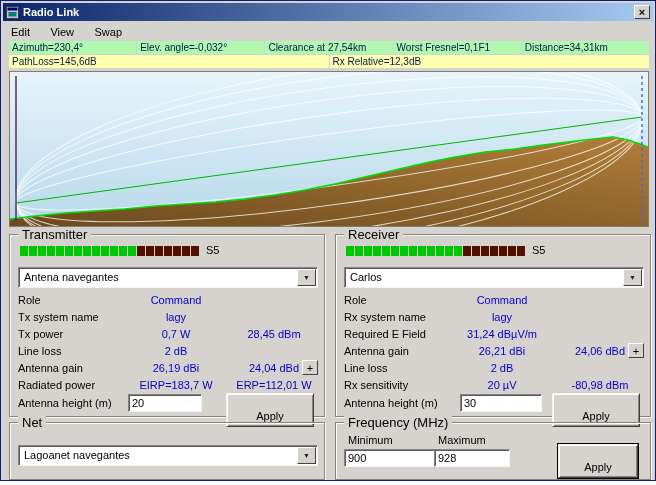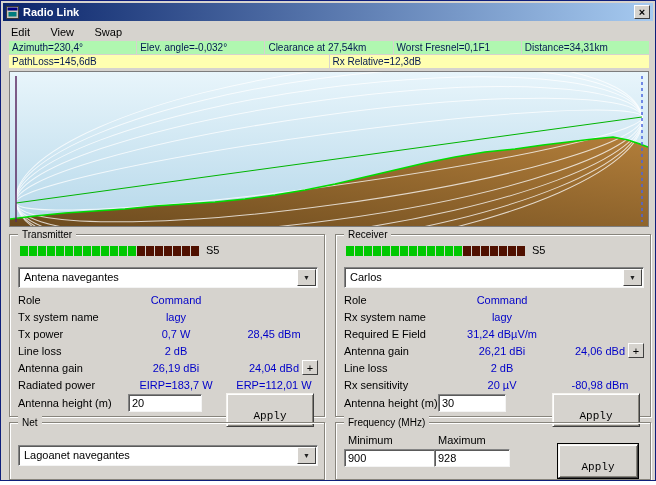--- a/index.html
+++ b/index.html
@@ -7,35 +7,35 @@
   .titlebar{position:absolute;left:2px;top:2px;right:2px;height:18px;background:linear-gradient(90deg,var(--title-l,#0a246a),var(--title-r,#a6caf0));display:flex;align-items:center;padding-left:3px;}
   .title-text{color:#fff;font-size:11px;font-weight:bold;margin-left:4px;}
   .close-btn{position:absolute;right:3px;top:2px;width:16px;height:14px;background:var(--win-bg,#d6d3ce);border:1px solid;border-color:#fff #404040 #404040 #fff;font-size:11px;line-height:11px;text-align:center;font-weight:bold;padding:0;cursor:default;}
   .menubar{position:absolute;left:2px;top:21px;height:17px;}
   .menu-item{display:inline-block;font-size:11px;padding:2px 8px 0 8px;color:#000;}
   .srow{position:absolute;left:8px;width:640px;height:13px;display:flex;gap:1px;}
   .scell{flex:1 1 0;font-size:10px;line-height:13px;padding-left:3px;white-space:nowrap;overflow:hidden;color:#041a52;}
   .chart{position:absolute;left:8px;top:70px;width:638px;height:154px;border:1px solid #7d7d7d;background:#cfe6f2;}
   .chart svg{display:block;}
   .groupbox{position:absolute;border:1px solid #87847c;box-shadow:inset 1px 1px 0 #fff,1px 1px 0 #fff;}
-  .legend{position:absolute;top:-7px;left:8px;background:var(--win-bg,#d6d3ce);font-size:10px;line-height:13px;padding:0 4px;color:#000;}
+  .legend{position:absolute;top:-7px;left:8px;background:var(--win-bg,#d6d3ce);font-size:13px;line-height:13px;padding:0 4px;color:#000;}
   .meter{position:absolute;left:10px;top:11px;height:10px;display:flex;gap:1px;}
   .seg{width:8px;height:10px;display:inline-block;}
   .meter-label{position:absolute;left:196px;top:9px;font-size:11px;color:#000;}
   .combo{position:absolute;height:19px;background:#fff;border:1px solid;border-color:#848484 #f4f4f4 #f4f4f4 #848484;box-shadow:inset 1px 1px 0 #5a5a5a;}
   .combo-text{position:absolute;left:5px;top:3px;font-size:11px;color:#000;white-space:nowrap;}
   .combo-btn{position:absolute;right:1px;top:1px;bottom:1px;width:17px;background:var(--win-bg,#d6d3ce);border:1px solid;border-color:#fff #404040 #404040 #fff;font-size:7px;text-align:center;line-height:15px;color:#222;}
   .fields{position:absolute;left:0;right:0;}
   .frow{position:relative;height:17px;display:grid;grid-template-columns:110px 96px auto;padding-left:8px;align-items:center;font-size:11px;}
   .flabel{color:#000;white-space:nowrap;}
   .fv1,.fv2{color:var(--value,#0000c8);white-space:nowrap;text-align:center;}
   .plus-btn{position:absolute;right:6px;top:1px;width:16px;height:15px;background:var(--win-bg,#d6d3ce);border:1px solid;border-color:#fff #404040 #404040 #fff;font-size:11px;line-height:12px;text-align:center;padding:0;}
   .abs-label{position:absolute;font-size:11px;color:#000;white-space:nowrap;}
   .tbox{position:absolute;height:18px;background:#fff;border:1px solid;border-color:#848484 #f4f4f4 #f4f4f4 #848484;box-shadow:inset 1px 1px 0 #5a5a5a;font-family:"Liberation Sans",sans-serif;font-size:11px;padding:0 3px;box-sizing:border-box;}
-  .btn{position:absolute;background:var(--win-bg,#d6d3ce);border:1px solid;border-color:#f6f4f0 #404040 #404040 #f6f4f0;box-shadow:inset 1px 1px 0 #fff,inset -1px -1px 0 #87847c;font-family:Liberation Mono, monospace;font-size:11px;color:#000;padding:16px;}
+  .btn{position:absolute;background:var(--win-bg,#d6d3ce);border:1px solid;border-color:#f6f4f0 #404040 #404040 #f6f4f0;box-shadow:inset 1px 1px 0 #fff,inset -1px -1px 0 #87847c;font-family:Liberation Sans, sans-serif;font-size:11px;color:#000;padding:16px;}
   .btn.default{outline:1px solid #000;}
 </style>
 </head>
 <body>
 
 <div class="window">
 
   <div class="titlebar">
     <svg width="13" height="13" viewBox="0 0 13 13">
       <rect x="0.5" y="0.5" width="12" height="12" fill="#c8c4bc" stroke="#3a3a3a"></rect>
@@ -214,21 +214,21 @@
         <span class="fv1">2 dB</span>
         <span class="fv2"></span>
       </div>
       <div class="frow">
         <span class="flabel">Rx sensitivity</span>
         <span class="fv1">20 µV</span>
         <span class="fv2">-80,98 dBm</span>
       </div>
     </div>
     <span class="abs-label" style="left:8px;top:162px">Antenna height (m)</span>
-    <input class="tbox" style="left: 102px; top: 159px; width: 68px;" value="30">
+    <input class="tbox" style="left: 124px; top: 159px; width: 82px;" value="30">
     <button class="btn" style="left:216px;top:158px;width:88px;height:20px">Apply</button>
   </div>
 
   <div class="groupbox" style="left:8px;top:421px;width:314px;height:56px">
     <span class="legend">Net</span>
     <div class="combo" style="left:8px;top:22px;width:298px">
       <span class="combo-text">Lagoanet navegantes</span>
       <span class="combo-btn">▼</span>
     </div>
   </div>

